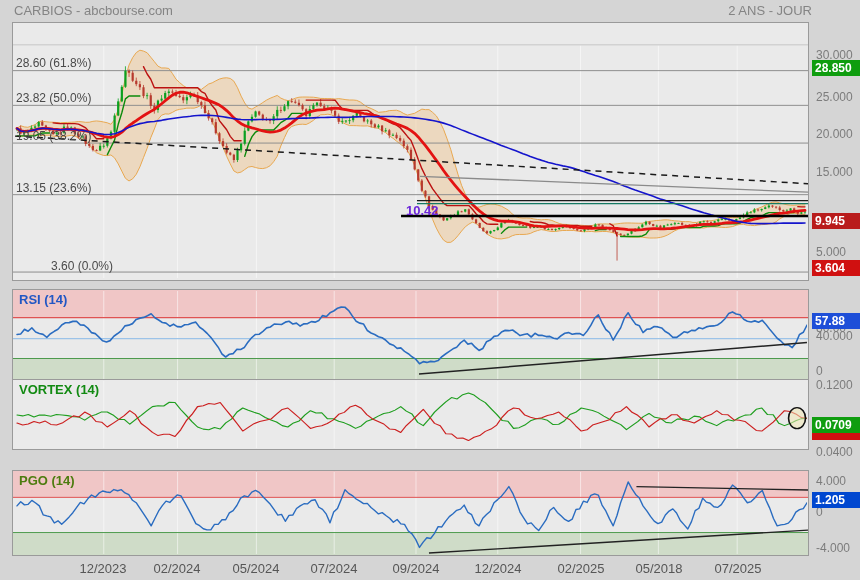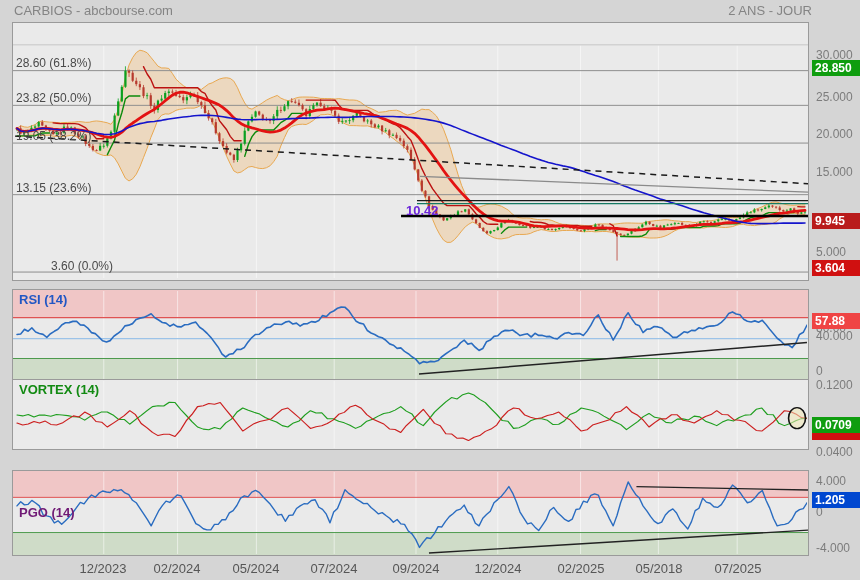--- a/index.html
+++ b/index.html
@@ -572,21 +572,21 @@
       <line x1="738" y1="471" x2="738" y2="555" stroke="rgba(255,255,255,0.55)" stroke-width="1"></line>
       <line x1="12" y1="497" x2="809" y2="497" stroke="#e05252" stroke-width="1"></line>
       <line x1="12" y1="533" x2="809" y2="533" stroke="#4d9a4d" stroke-width="1"></line>
       <clipPath id="cg2">
         <rect x="13" y="471" width="795" height="84"></rect>
       </clipPath>
       <polyline points="16.0,505.7 19.7,501.5 23.5,504.7 27.2,504.1 30.9,500.1 34.7,502.7 38.4,505.7 42.2,514.9 45.9,516.0 49.6,517.0 53.4,523.2 57.1,521.0 60.8,524.6 64.6,520.9 68.3,517.0 72.0,512.7 75.8,507.3 79.5,502.1 83.2,503.6 87.0,498.5 90.7,494.6 94.5,496.8 98.2,492.7 101.9,490.5 105.7,491.5 109.4,492.0 113.1,489.0 116.9,490.2 120.6,489.1 124.3,492.5 128.1,494.3 131.8,500.0 135.5,502.5 139.3,508.3 143.0,513.8 146.8,519.8 150.5,526.2 154.2,518.6 158.0,510.9 161.7,505.4 165.4,500.9 169.2,502.2 172.9,498.2 176.6,494.5 180.4,495.4 184.1,502.1 187.8,509.0 191.6,516.4 195.3,523.9 199.1,526.0 202.8,529.1 206.5,530.3 210.3,530.2 214.0,524.6 217.7,524.6 221.5,519.9 225.2,519.9 228.9,512.9 232.7,510.5 236.4,505.3 240.2,497.8 243.9,495.4 247.6,496.5 251.4,491.6 255.1,489.9 258.8,491.9 262.6,496.3 266.3,500.2 270.0,504.1 273.8,509.6 277.5,515.2 281.2,514.4 285.0,521.5 288.7,515.4 292.5,515.1 296.2,508.4 299.9,505.7 303.7,503.5 307.4,503.6 311.1,500.2 314.9,499.4 318.6,507.1 322.3,509.3 326.1,514.2 329.8,523.1 333.5,512.0 337.3,508.3 341.0,499.1 344.8,489.1 348.5,492.9 352.2,495.2 356.0,498.7 359.7,500.9 363.4,503.4 367.2,503.1 370.9,507.3 374.6,510.4 378.4,513.9 382.1,512.6 385.8,515.5 389.6,518.3 393.3,522.5 397.1,519.6 400.8,524.2 404.5,524.6 408.3,531.4 412.0,534.4 415.7,540.0 419.5,548.3 423.2,542.8 426.9,538.3 430.7,539.1 434.4,534.1 438.2,527.0 441.9,527.3 445.6,521.5 449.4,516.7 453.1,513.7 456.8,510.3 460.6,509.0 464.3,504.9 468.0,512.3 471.8,514.7 475.5,523.5 479.2,526.2 483.0,518.3 486.7,514.6 490.5,511.2 494.2,502.5 497.9,499.3 501.7,495.8 505.4,491.1 509.1,485.9 512.9,492.6 516.6,501.4 520.3,512.0 524.1,518.3 527.8,524.2 531.5,523.1 535.3,527.5 539.0,531.0 542.8,525.5 546.5,519.9 550.2,510.5 554.0,507.3 557.7,512.4 561.4,515.9 565.2,519.6 568.9,521.5 572.6,519.3 576.4,509.4 580.1,508.8 583.8,500.9 587.6,502.2 591.3,494.9 595.1,493.4 598.8,494.6 602.5,504.9 606.3,510.9 610.0,519.0 613.7,526.2 617.5,515.5 621.2,502.3 624.9,492.2 628.7,481.2 632.4,488.1 636.2,494.0 639.9,497.6 643.6,505.7 647.4,510.9 651.1,516.5 654.8,521.3 658.6,523.9 662.3,522.3 666.0,515.0 669.8,511.0 673.5,508.8 677.2,513.0 681.0,520.7 684.7,524.9 688.5,529.4 692.2,521.8 695.9,510.6 699.7,508.1 703.4,497.8 707.1,501.9 710.9,503.0 714.6,506.6 718.3,507.3 722.1,504.4 725.8,498.6 729.5,490.0 733.3,484.4 737.0,487.4 740.8,492.0 744.5,497.6 748.2,502.5 752.0,501.3 755.7,497.6 759.4,492.9 763.2,489.9 766.9,500.0 770.6,508.0 774.4,518.7 778.1,526.2 781.8,525.2 785.6,524.7 789.3,523.4 793.1,519.1 796.8,512.1 800.5,509.6 804.3,508.5 808.0,502.5" fill="none" stroke="#2a6cc0" stroke-width="1.4" stroke-linejoin="round" stroke-linecap="round" clip-path="url(#cg2)"></polyline>
       <line x1="637" y1="486" x2="809" y2="489.5" stroke="#222" stroke-width="1.4"></line>
       <line x1="429" y1="554" x2="809" y2="530.5" stroke="#222" stroke-width="1.4"></line>
     </svg>
-  <div class="panel-label" style="color: #701a75; margin-top: 32px;">PGO (14)</div>
+  <div class="panel-label" style="color: #4d7c0f;">PGO (14)</div>
 </div>
 
 <div id="fib-labels">
     <div class="fib-label" style="left: 16px; top: 56px;">28.60  (61.8%)</div>
     <div class="fib-label" style="left: 16px; top: 91px;">23.82  (50.0%)</div>
     <div class="fib-label" style="left: 16px; top: 129px;">19.05  (38.2%)</div>
     <div class="fib-label" style="left: 16px; top: 181px;">13.15  (23.6%)</div>
     <div class="fib-label" style="left: 16px; top: 259px; margin-left: 35px;">3.60  (0.0%)</div>
   </div>
 <div id="y-axis">
@@ -600,21 +600,21 @@
     <div class="tick" style="top: 364px;">0</div>
     <div class="tick" style="top: 378px;">0.1200</div>
     <div class="tick" style="top: 445px;">0.0400</div>
     <div class="tick" style="top: 474px;">4.000</div>
     <div class="tick" style="top: 505px;">0</div>
     <div class="tick" style="top: 541px;">-4.000</div>
     <div class="badge" style="top: 424px; background: rgb(208, 16, 16);"></div>
     <div class="badge" style="top: 60px; background: rgb(15, 157, 15);">28.850</div>
     <div class="badge" style="top: 213px; background: #b91c1c;">9.945</div>
     <div class="badge" style="top: 260px; background: rgb(208, 16, 16);">3.604</div>
-    <div class="badge" style="top: 313px; background: #ef4444;">57.88</div>
+    <div class="badge" style="top: 313px; background: #1d4ed8;">57.88</div>
     <div class="badge" style="top: 417px; background: rgb(15, 157, 15);">0.0709</div>
     <div class="badge" style="top: 492px; background: rgb(0, 71, 208);">1.205</div>
   </div>
 <div id="x-axis">
     <div class="xlabel" style="left: 103px;">12/2023</div>
     <div class="xlabel" style="left: 177px;">02/2024</div>
     <div class="xlabel" style="left: 256px;">05/2024</div>
     <div class="xlabel" style="left: 334px;">07/2024</div>
     <div class="xlabel" style="left: 416px;">09/2024</div>
     <div class="xlabel" style="left: 498px;">12/2024</div>

